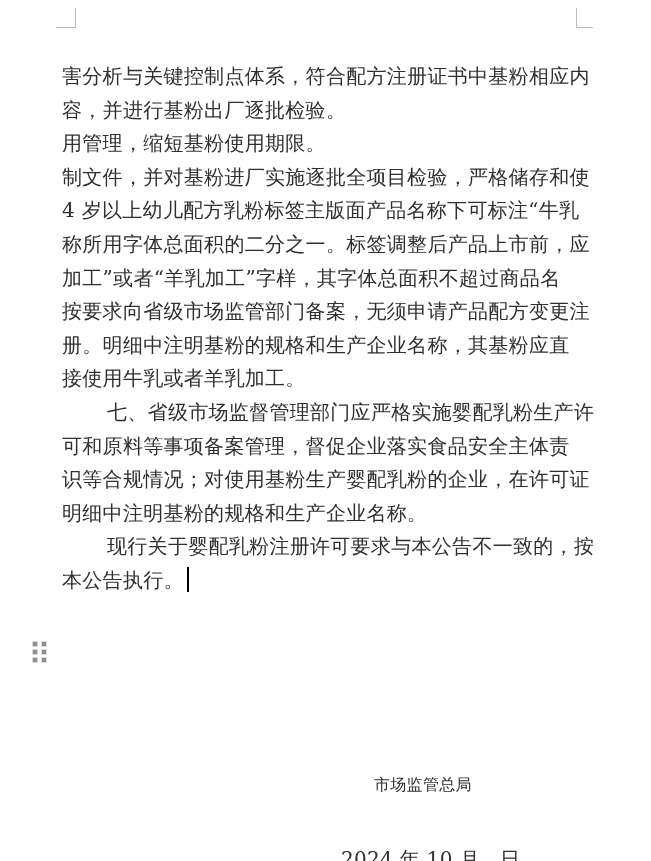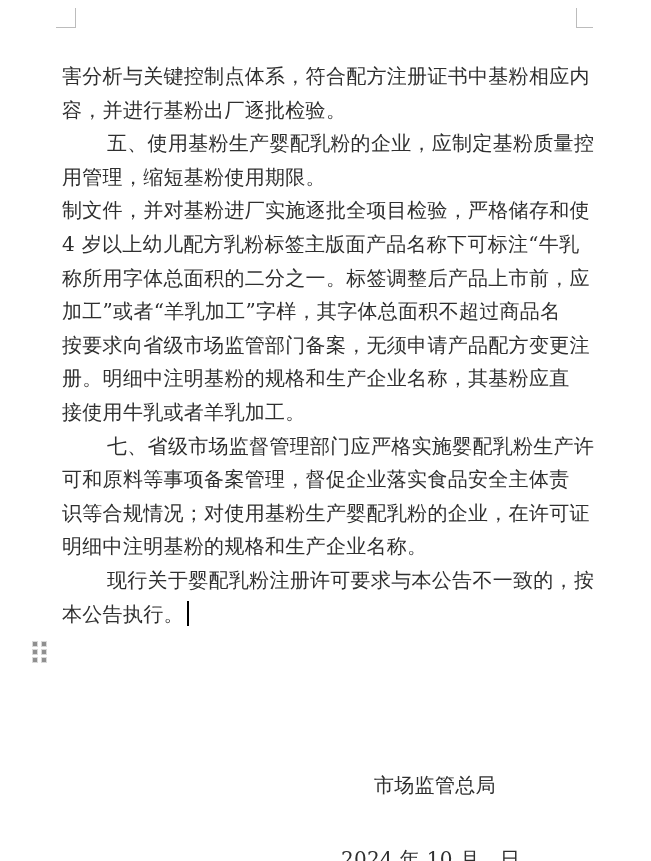--- a/index.html
+++ b/index.html
@@ -32,21 +32,21 @@
     height: 25px;
     background: #000000;
     vertical-align: -5px;
     margin-left: 3px;
   }
   
   .closing-signer {
     position: absolute;
     left: 374px;
     top: 773px;
-    font-size: 20px;
+    font-size: 16px;
     line-height: 24px;
     letter-spacing: 0.3px;
     white-space: nowrap;
   }
   .closing-date {
     position: absolute;
     left: 341px;
     top: 803px;
     font-size: 20px;
     line-height: 24px;
@@ -91,21 +91,20 @@
       <i></i>
     <i></i>
       <i></i>
     <i></i>
       <i></i>
   </div>
 
   <div class="textbody">
     <div class="line"><span>害分析与关键控制点体系，符合配方注册证书中基粉相应内</span></div>
     <div class="line"><span>容，并进行基粉出厂逐批检验。</span></div>
-    <div class="line ind"><span>五、使用基粉生产婴配乳粉的企业，应制定基粉质量控</span></div>
     <div class="line"><span>用管理，缩短基粉使用期限。</span></div>
     <div class="line"><span>制文件，并对基粉进厂实施逐批全项目检验，严格储存和使</span></div>
     <div class="line"><span>4 岁以上幼儿配方乳粉标签主版面产品名称下可标注“牛乳</span></div>
     <div class="line"><span>称所用字体总面积的二分之一。标签调整后产品上市前，应</span></div>
     <div class="line"><span>加工”或者“羊乳加工”字样，其字体总面积不超过商品名</span></div>
     <div class="line"><span>按要求向省级市场监管部门备案，无须申请产品配方变更注</span></div>
     <div class="line"><span>册。明细中注明基粉的规格和生产企业名称，其基粉应直</span></div>
     <div class="line"><span>接使用牛乳或者羊乳加工。</span></div>
     <div class="line ind"><span>七、省级市场监督管理部门应严格实施婴配乳粉生产许</span></div>
     <div class="line"><span>可和原料等事项备案管理，督促企业落实食品安全主体责</span></div>

